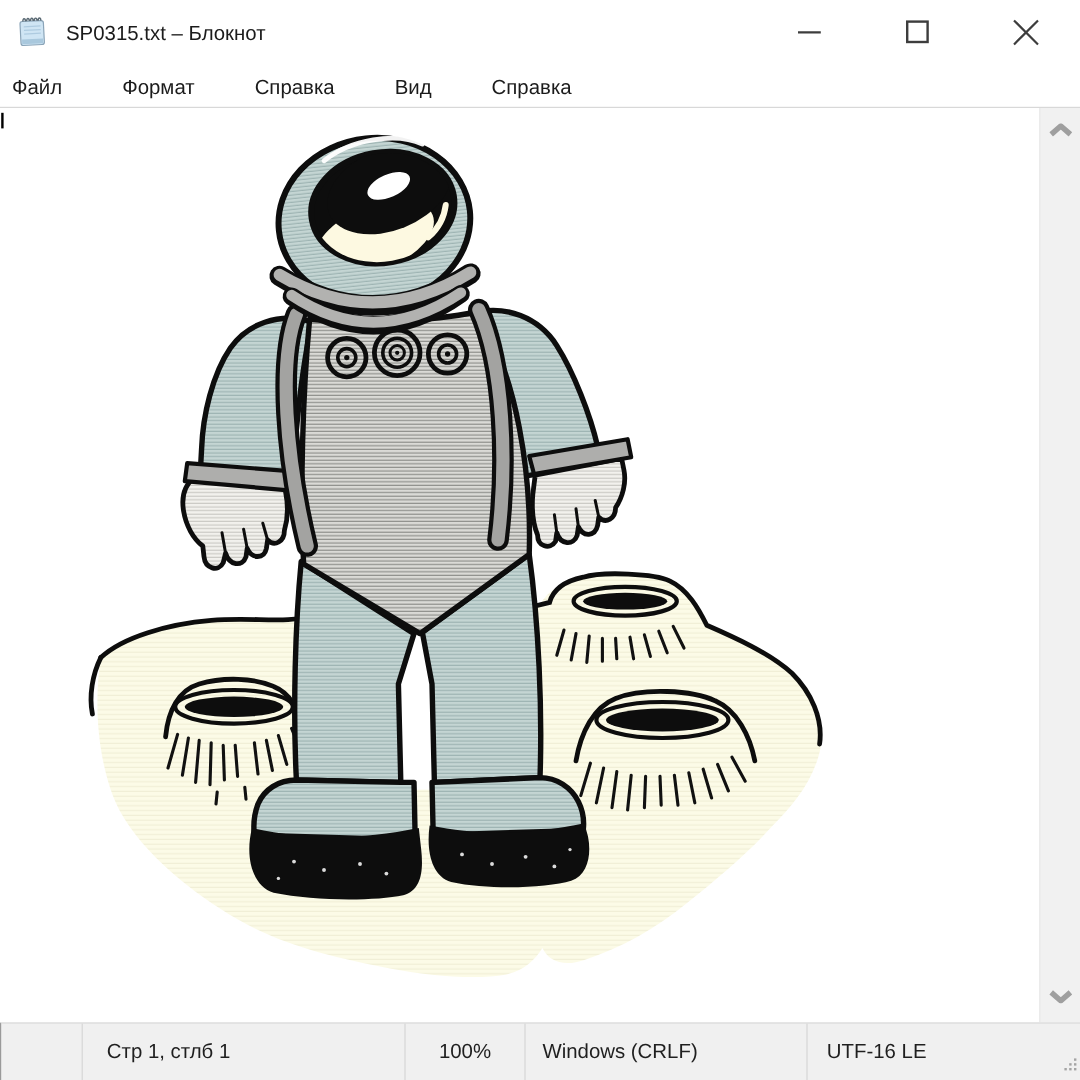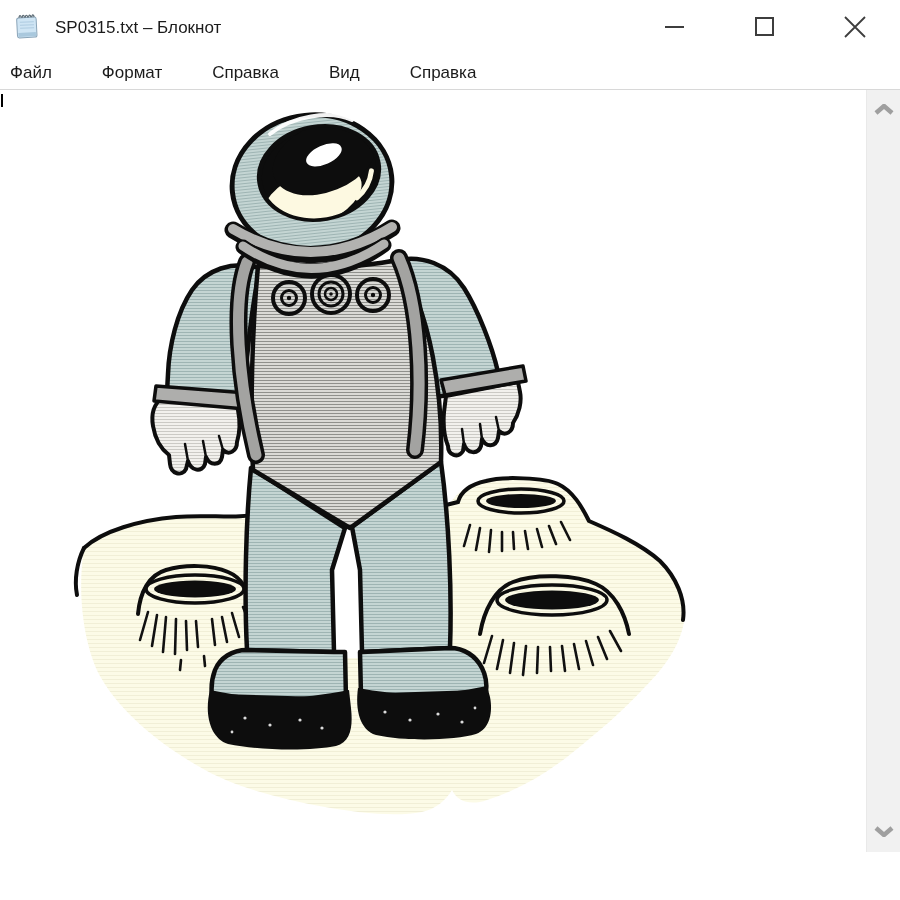--- a/index.html
+++ b/index.html
@@ -250,14 +250,33 @@
       <div class="sb-arrow sb-down">
         <span>
           <svg width="20" height="11" viewBox="0 0 20 11">
               <path d="M2 2 L10 9 L18 2" fill="none" stroke="#9f9f9f" stroke-width="4.5"></path>
             </svg>
         </span>
       </div>
     </div>
   </div>
 
+  <div class="statusbar">
+    <div class="sb-sec sec-0"></div>
+    <div class="sb-sec sec-pos">Стр 1, стлб 1</div>
+    <div class="sb-sec sec-zoom">100%</div>
+    <div class="sb-sec sec-eol">Windows (CRLF)</div>
+    <div class="sb-sec sec-enc">UTF-16 LE</div>
+    <span class="resize-grip">
+      <svg width="13" height="13" viewBox="0 0 13 13">
+        <g fill="#a4a4a4">
+          <rect x="10" y="10" width="2" height="2"></rect>
+            <rect x="10" y="6" width="2" height="2"></rect>
+            <rect x="10" y="2" width="2" height="2"></rect>
+          <rect x="6" y="10" width="2" height="2"></rect>
+            <rect x="6" y="6" width="2" height="2"></rect>
+          <rect x="2" y="10" width="2" height="2"></rect>
+        </g>
+      </svg>
+    </span>
+  </div>
 
 </div>
 
 </body></html>

